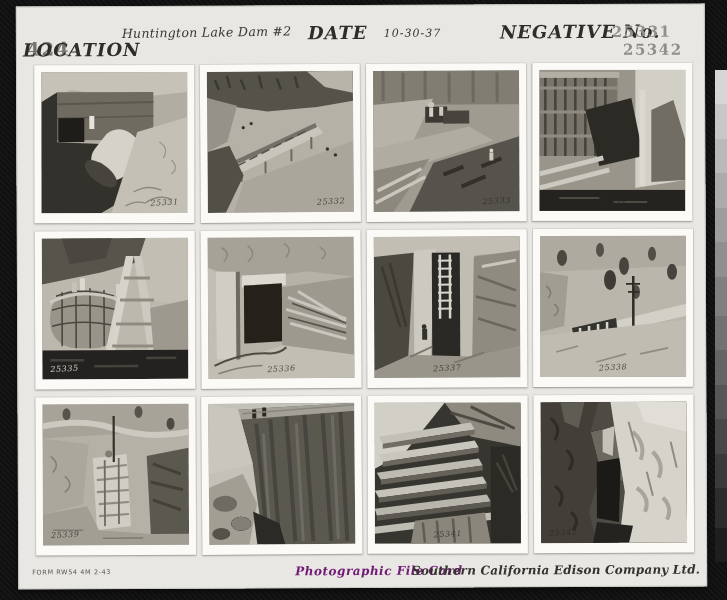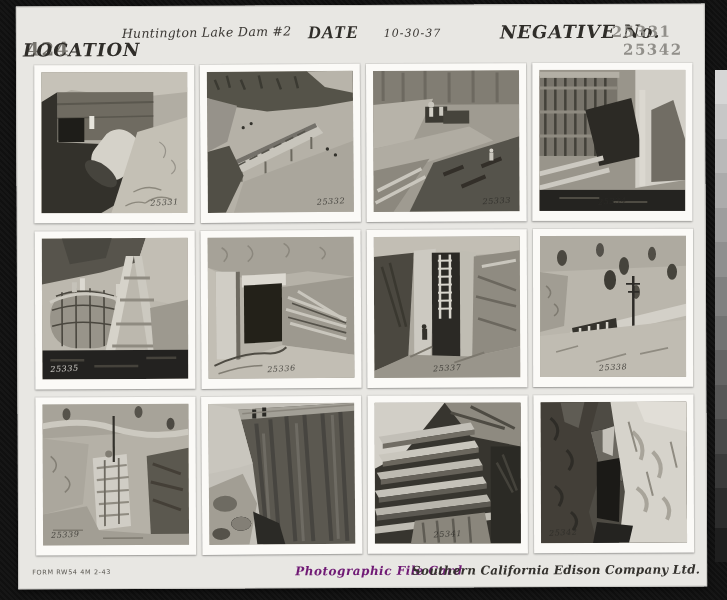--- a/index.html
+++ b/index.html
@@ -33,21 +33,21 @@
   
   .stamp-424{
     position:absolute;left:11px;top:5px;
     font-size:18px;letter-spacing:2px;color:#75736d;font-weight:bold;margin-top:27px;
   }
   .hdr-label{
     position:absolute;top:17px;
     font-style:italic;font-weight:600;font-size:18px;letter-spacing:1px;color:#2f2d29;
   }
   .lbl-location{left:7px;margin-top:16px;}
-  .lbl-date{left:292px;font-family:Liberation Serif, serif;}
+  .lbl-date{left:292px;}
   .lbl-negative{left:484px;}
   .handwrite{
     position:absolute;color:#3a3733;
     font-style:italic;font-family:"DejaVu Serif","Liberation Serif",serif;
   }
   .hw-location{left:106px;top:19px;font-size:12.5px;letter-spacing:.3px;transform:rotate(-.6deg);}
   .hw-date{left:368px;top:22px;font-size:11px;letter-spacing:1px;}
   .stamp-neg{
     position:absolute;color:#918f8a;font-size:15px;letter-spacing:1.5px;font-weight:bold;
   }

